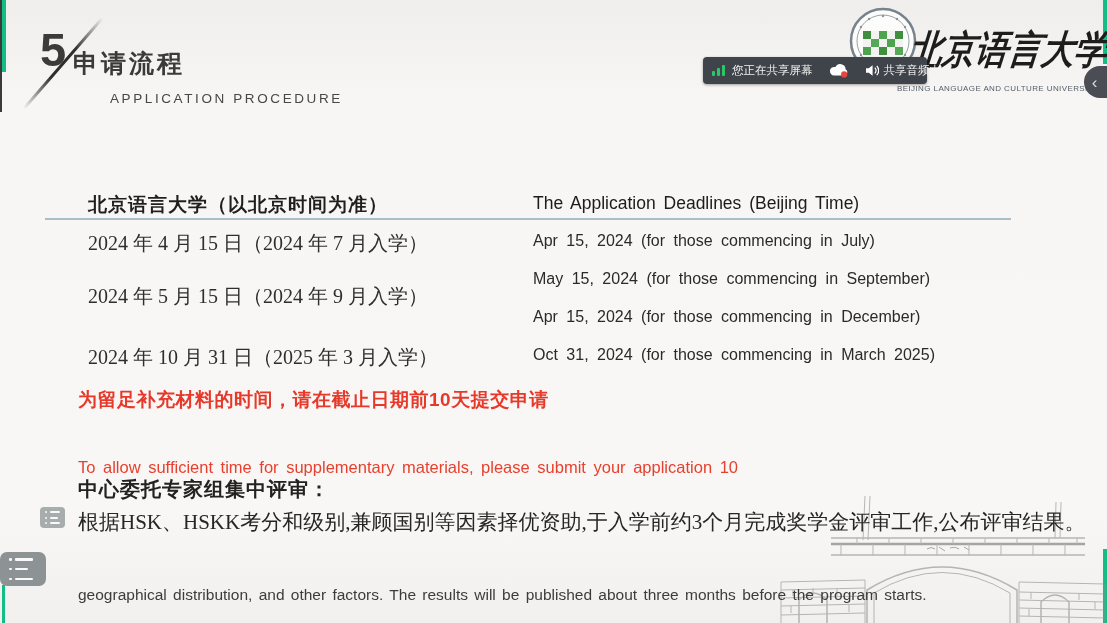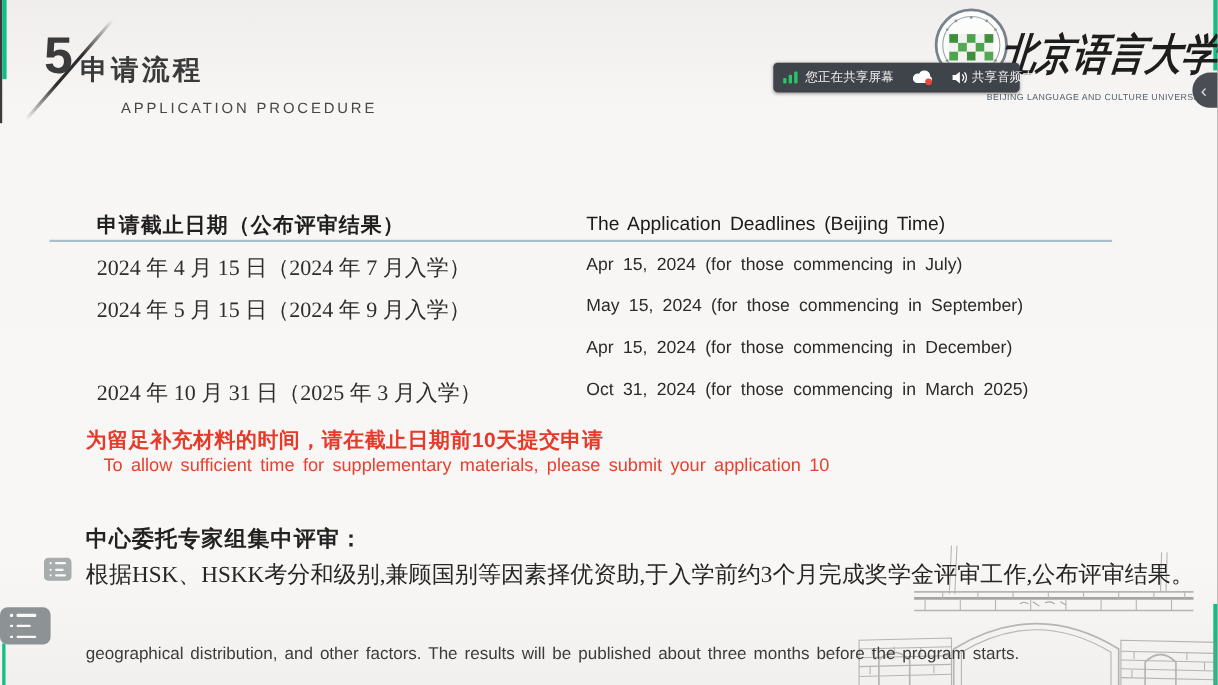--- a/index.html
+++ b/index.html
@@ -43,21 +43,21 @@
     color:#dcdcdc;font-size:17px;z-index:7;line-height:1;padding-right:2px;box-sizing:border-box;}
   
   .tbl-header-zh{position:absolute;left:88px;top:192px;font-size:19px;font-weight:bold;color:#1f1f1f;letter-spacing:1px;}
   .tbl-header-en{position:absolute;left:533px;top:193px;font-size:17.5px;color:#1c1c1c;word-spacing:3px;}
   .tbl-rule{position:absolute;left:45px;top:218px;width:966px;height:2px;background:#a9bfcb;}
   .row-zh{position:absolute;left:88px;font-size:20px;color:#2e2e2e;
     font-family:"Liberation Serif","DejaVu Serif",serif;white-space:nowrap;}
   .row-en{position:absolute;left:533px;font-size:16px;color:#2a2a2a;word-spacing:4px;white-space:nowrap;}
   
   .notice-zh{position:absolute;left:78px;top:387px;font-size:19px;font-weight:bold;color:#e7392a;letter-spacing:.5px;}
-  .notice-en{position:absolute;left:94px;font-size:16.5px;color:#e8402e;word-spacing:3px;white-space:nowrap;}
+  .notice-en{position:absolute;left:78px;font-size:16.5px;color:#e8402e;word-spacing:3px;white-space:nowrap;margin-top:44px;}
   
   .review-head{position:absolute;left:78px;top:476px;font-size:20px;color:#222;
     font-family:"Liberation Serif","DejaVu Serif",serif;font-weight:600;letter-spacing:1px;z-index:3;}
   .review-zh{position:absolute;left:78px;top:508px;font-size:21px;color:#262626;
     font-family:"Liberation Serif","DejaVu Serif",serif;white-space:nowrap;z-index:3;}
   .review-en{position:absolute;left:78px;font-size:15.5px;color:#3c3c3c;word-spacing:2px;white-space:nowrap;z-index:3;}
   
   .mini-list{position:absolute;left:40px;top:507px;width:25px;height:21px;background:#9aa0a0;opacity:.85;
     border-radius:4px;padding:4px 5px;box-sizing:border-box;display:flex;flex-direction:column;justify-content:space-between;z-index:4;}
   .big-list{position:absolute;left:0;top:552px;width:46px;height:34px;background:#8d9294;
@@ -162,27 +162,27 @@
       <svg width="14" height="13" viewBox="0 0 14 13">
         <path d="M1 4.2 h2.8 l3.8 -3 v10.6 l-3.8 -3 H1 z" fill="#ffffff"></path>
         <path d="M9.8 3.6 q2.6 2.9 0 5.8 M11.8 1.8 q3.8 4.7 0 9.4" stroke="#ffffff" stroke-width="1.2" fill="none"></path>
       </svg>
     </span>
     <span>共享音频中</span>
   </div>
 
   <div class="collapse-tab">‹</div>
 
-  <div class="tbl-header-zh">申请截止日期（公布评审结果）</div>
+  <div class="tbl-header-zh">北京语言大学（以北京时间为准）</div>
   <div class="tbl-header-en">The Application Deadlines (Beijing Time)</div>
   <div class="tbl-rule"></div>
 
   <div class="row-zh" style="top:230px">2024 年 4 月 15 日（2024 年 7 月入学）</div>
   <div class="row-en" style="top:232px">Apr 15, 2024 (for those commencing in July)</div>
-  <div class="row-zh" style="top:268px">2024 年 5 月 15 日（2024 年 9 月入学）</div>
+  <div class="row-zh" style="top:283px">2024 年 5 月 15 日（2024 年 9 月入学）</div>
   <div class="row-en" style="top:270px">May 15, 2024 (for those commencing in September)</div>
   <div class="row-en" style="top:308px">Apr 15, 2024 (for those commencing in December)</div>
   <div class="row-zh" style="top:344px">2024 年 10 月 31 日（2025 年 3 月入学）</div>
   <div class="row-en" style="top:346px">Oct 31, 2024 (for those commencing in March 2025)</div>
 
   <div class="notice-zh">为留足补充材料的时间，请在截止日期前10天提交申请</div>
   <div class="notice-en" style="top:414px">To allow sufficient time for supplementary materials, please submit your application 10</div>
 
   <div class="review-head">中心委托专家组集中评审：</div>
   <div class="review-zh">根据HSK、HSKK考分和级别,兼顾国别等因素择优资助,于入学前约3个月完成奖学金评审工作,公布评审结果。</div>

